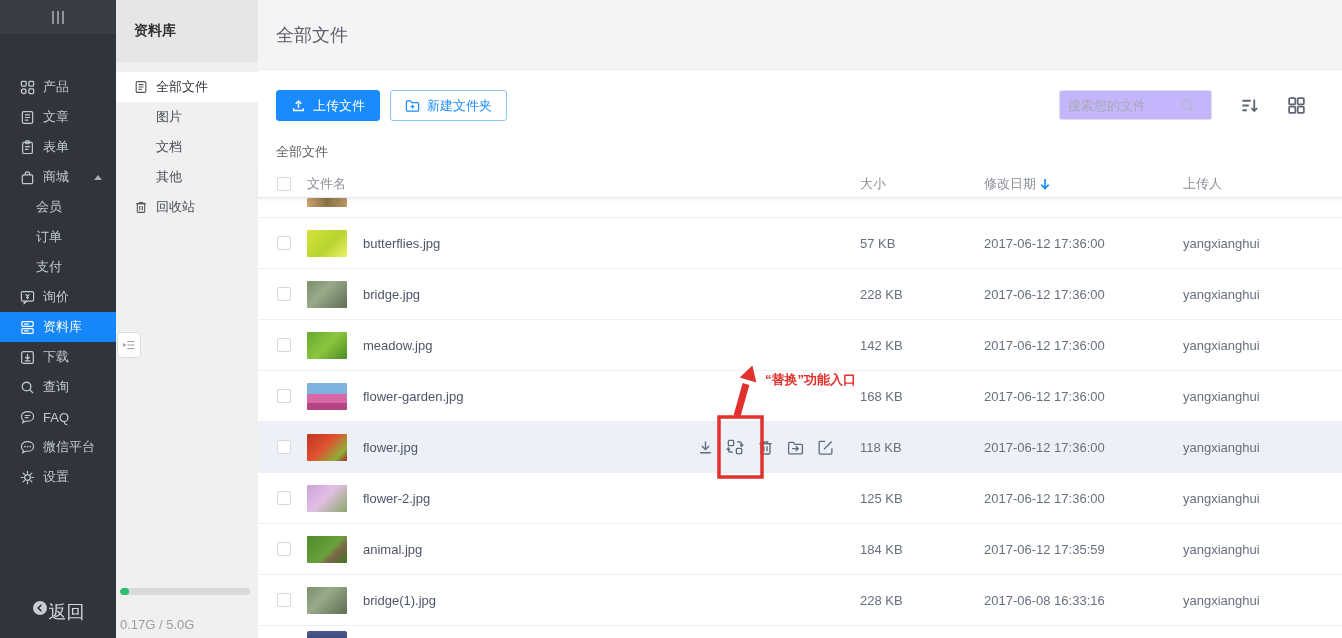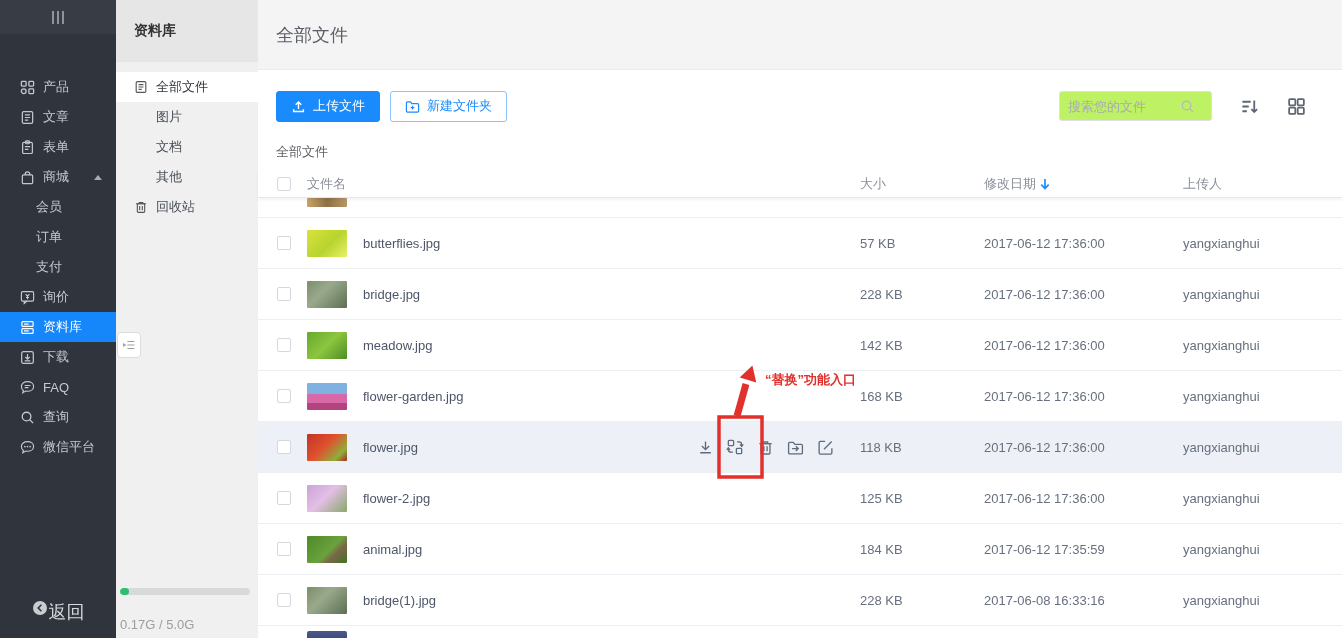--- a/index.html
+++ b/index.html
@@ -31,26 +31,26 @@
   .storage { position:absolute; left:4px; right:8px; bottom:6px; }
   .storage .track { height:7px; background:#d7d9db; border-radius:4px; overflow:hidden; }
   .storage .fill { height:100%; background:#2cc06c; border-radius:4px; }
   .storage .txt { margin-top:22px; color:#9a9da1; font-size:13px; }
   .panel-collapse { position:absolute; left:117px; top:332px; width:24px; height:26px; background:#fff; border:1px solid #dcdcdc; border-radius:4px; display:flex; align-items:center; justify-content:center; color:#9aa0a8; cursor:pointer; z-index:5; }
 
   
   .main { position:absolute; left:258px; top:0; width:1084px; height:638px; background:#fff; }
   .topbar { height:70px; background:#f4f4f5; border-bottom:1px solid #ebebeb; display:flex; align-items:center; padding-left:18px; }
   .topbar h1 { font-size:18px; font-weight:normal; color:#5a5e66; }
-  .toolbar { position:absolute; left:18px; right:36px; top:90px; height:32px; display:flex; align-items:center; }
+  .toolbar { position:absolute; left:18px; right:36px; top:90px; height:32px; display:flex; align-items:flex-start; }
   .btn { height:31px; border-radius:3px; display:inline-flex; align-items:center; gap:7px; padding:0 14px; font-size:13px; cursor:pointer; }
   .btn-primary { background:#1a8bfc; color:#fff; border:1px solid #1a8bfc; }
   .btn-outline { background:#fff; color:#1a8bfc; border:1px solid #8cc4fd; margin-left:10px; }
   .right-tools { margin-left:auto; display:flex; align-items:center; }
-  .search-box { width:153px; height:30px; border:1px solid #dcdfe6; border-radius:3px; background:#bef264; display:flex; align-items:center; padding:0 8px; }
+  .search-box { width:153px; height:30px; border:1px solid #dcdfe6; border-radius:3px; background:#c4b5fd; display:flex; align-items:center; padding:0 8px; }
   .search-box input { border:none; outline:none; width:112px; font-size:13px; color:#555; background:transparent; font-family:inherit; }
   .search-box input::placeholder { color:#a8abb2; }
   .tool-ic { color:#5f6673; cursor:pointer; margin-left:28px; }
   .breadcrumb { position:absolute; left:18px; top:143px; font-size:13px; color:#606266; }
 
   .thead { position:absolute; left:0; right:0; top:170px; height:28px; display:grid; grid-template-columns:30px 553px 124px 199px 1fr; padding-left:19px; align-items:center; color:#8a8f99; font-size:13px; border-bottom:1px solid #e4e7ed; box-shadow:0 2px 3px rgba(0,0,0,.05); background:#fff; z-index:2; }
   .th-date { display:flex; align-items:center; gap:4px; cursor:pointer; }
   .checkbox { width:14px; height:14px; border:1px solid #d4d8df; border-radius:2px; background:#fff; cursor:pointer; }
 
   .tbody { position:absolute; left:0; right:0; top:198px; bottom:0; overflow:hidden; }
@@ -317,40 +317,48 @@
         <span class="icon">
           <svg width="15" height="15">
             <use href="#i-dlbox"></use>
           </svg>
         </span>
         <span class="lbl">下载</span>
       </div>
     <div class="s-item">
         <span class="icon">
           <svg width="15" height="15">
+            <use href="#i-magnifier"></use>
+          </svg>
+        </span>
+        <span class="lbl">查询</span>
+      </div>
+    <div class="s-item">
+        <span class="icon">
+          <svg width="15" height="15">
             <use href="#i-bubble"></use>
           </svg>
         </span>
         <span class="lbl">FAQ</span>
       </div>
     <div class="s-item">
         <span class="icon">
           <svg width="15" height="15">
-            <use href="#i-magnifier"></use>
-          </svg>
-        </span>
-        <span class="lbl">查询</span>
-      </div>
-    <div class="s-item">
-        <span class="icon">
-          <svg width="15" height="15">
             <use href="#i-bubble-dots"></use>
           </svg>
         </span>
         <span class="lbl">微信平台</span>
+      </div>
+    <div class="s-item">
+        <span class="icon">
+          <svg width="15" height="15">
+            <use href="#i-gear"></use>
+          </svg>
+        </span>
+        <span class="lbl">设置</span>
       </div>
   </nav>
   <div class="back-row">
     <span class="icon">
         <svg width="16" height="16">
           <use href="#i-back"></use>
         </svg>
       </span>
     <span>返回</span>
   </div>

